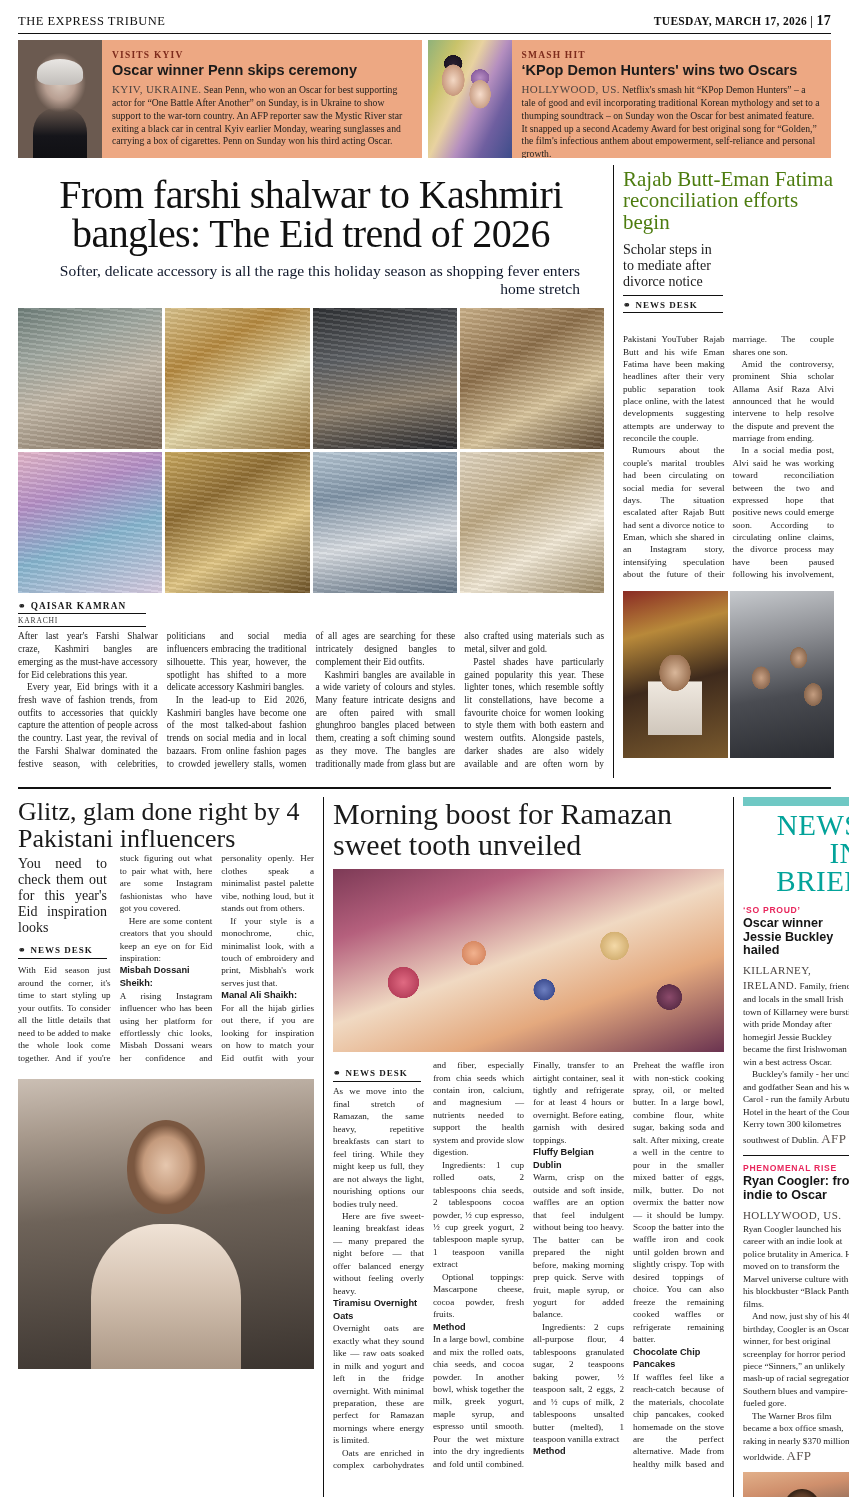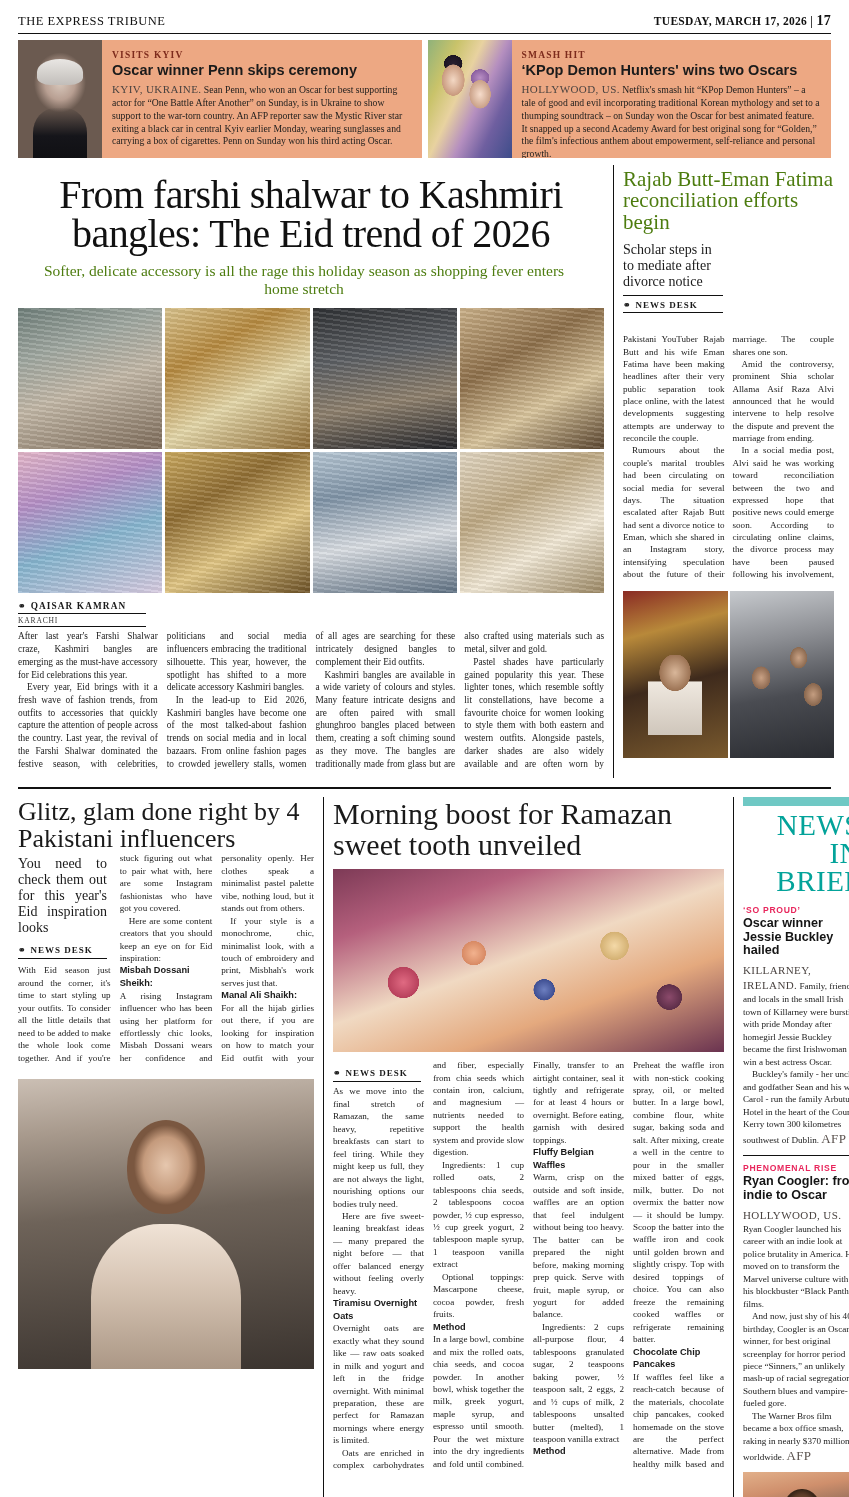--- a/index.html
+++ b/index.html
@@ -178,23 +178,23 @@
     font-weight: 400;
     text-align: center;
     letter-spacing: -0.6px;
     margin: 10px 0 0 0;
     color: #111;
   }
   .subhead {
     font-family: "Liberation Serif", serif;
     font-size: 15.5px;
     line-height: 1.16;
-    text-align: center;
+    text-align: right;
     margin: 9px 24px 0 10px;
-    color: #4d7c0f;
+    color: #0f172a;
   }
 
   
   .collage {
     margin-top: 10px;
     width: 100%;
     height: 285px;
     display: grid;
     grid-template-columns: repeat(4, 1fr);
     grid-template-rows: repeat(2, 1fr);
@@ -659,21 +659,21 @@
         <p>Here are five sweet-leaning breakfast ideas — many prepared the night before — that offer balanced energy without feeling overly heavy.</p>
 
         <p class="subhd">Tiramisu Overnight Oats</p>
         <p class="first">Overnight oats are exactly what they sound like — raw oats soaked in milk and yogurt and left in the fridge overnight. With minimal preparation, these are perfect for Ramazan mornings where energy is limited.</p>
         <p>Oats are enriched in complex carbohydrates and fiber, especially from chia seeds which contain iron, calcium, and magnesium — nutrients needed to support the health system and provide slow digestion.</p>
         <p><span>Ingredients:</span> <span>1 cup rolled oats, 2 tablespoons chia seeds, 2 tablespoons cocoa powder, ½ cup espresso, ½ cup greek yogurt, 2 tablespoon maple syrup, 1 teaspoon vanilla extract</span></p>
         <p><span>Optional toppings:</span> <span>Mascarpone cheese, cocoa powder, fresh fruits.</span></p>
         <p class="subhd">Method</p>
         <p class="first">In a large bowl, combine and mix the rolled oats, chia seeds, and cocoa powder. In another bowl, whisk together the milk, greek yogurt, maple syrup, and espresso until smooth. Pour the wet mixture into the dry ingredients and fold until combined. Finally, transfer to an airtight container, seal it tightly and refrigerate for at least 4 hours or overnight. Before eating, garnish with desired toppings.</p>
 
-        <p class="subhd">Fluffy Belgian Waffles</p>
+        <p class="subhd">Fluffy Belgian Dublin</p>
         <p class="first">Warm, crisp on the outside and soft inside, waffles are an option that feel indulgent without being too heavy. The batter can be prepared the night before, making morning prep quick. Serve with fruit, maple syrup, or yogurt for added balance.</p>
         <p><span>Ingredients:</span> <span>2 cups all-purpose flour, 4 tablespoons granulated sugar, 2 teaspoons baking power, ½ teaspoon salt, 2 eggs, 2 and ½ cups of milk, 2 tablespoons unsalted butter (melted), 1 teaspoon vanilla extract</span></p>
         <p class="subhd">Method</p>
         <p class="first">Preheat the waffle iron with non-stick cooking spray, oil, or melted butter. In a large bowl, combine flour, white sugar, baking soda and salt. After mixing, create a well in the centre to pour in the smaller mixed batter of eggs, milk, butter. Do not overmix the batter now — it should be lumpy. Scoop the batter into the waffle iron and cook until golden brown and slightly crispy. Top with desired toppings of choice. You can also freeze the remaining cooked waffles or refrigerate remaining batter.</p>
 
         <p class="subhd">Chocolate Chip Pancakes</p>
         <p class="first">If waffles feel like a reach-catch because of the materials, chocolate chip pancakes, cooked homemade on the stove are the perfect alternative. Made from healthy milk based and egg ingredients, pancakes are rich in carbohydrates and protein — two essential components for sustained energy during fasting hours.</p>
 
       </div>
     </div>

